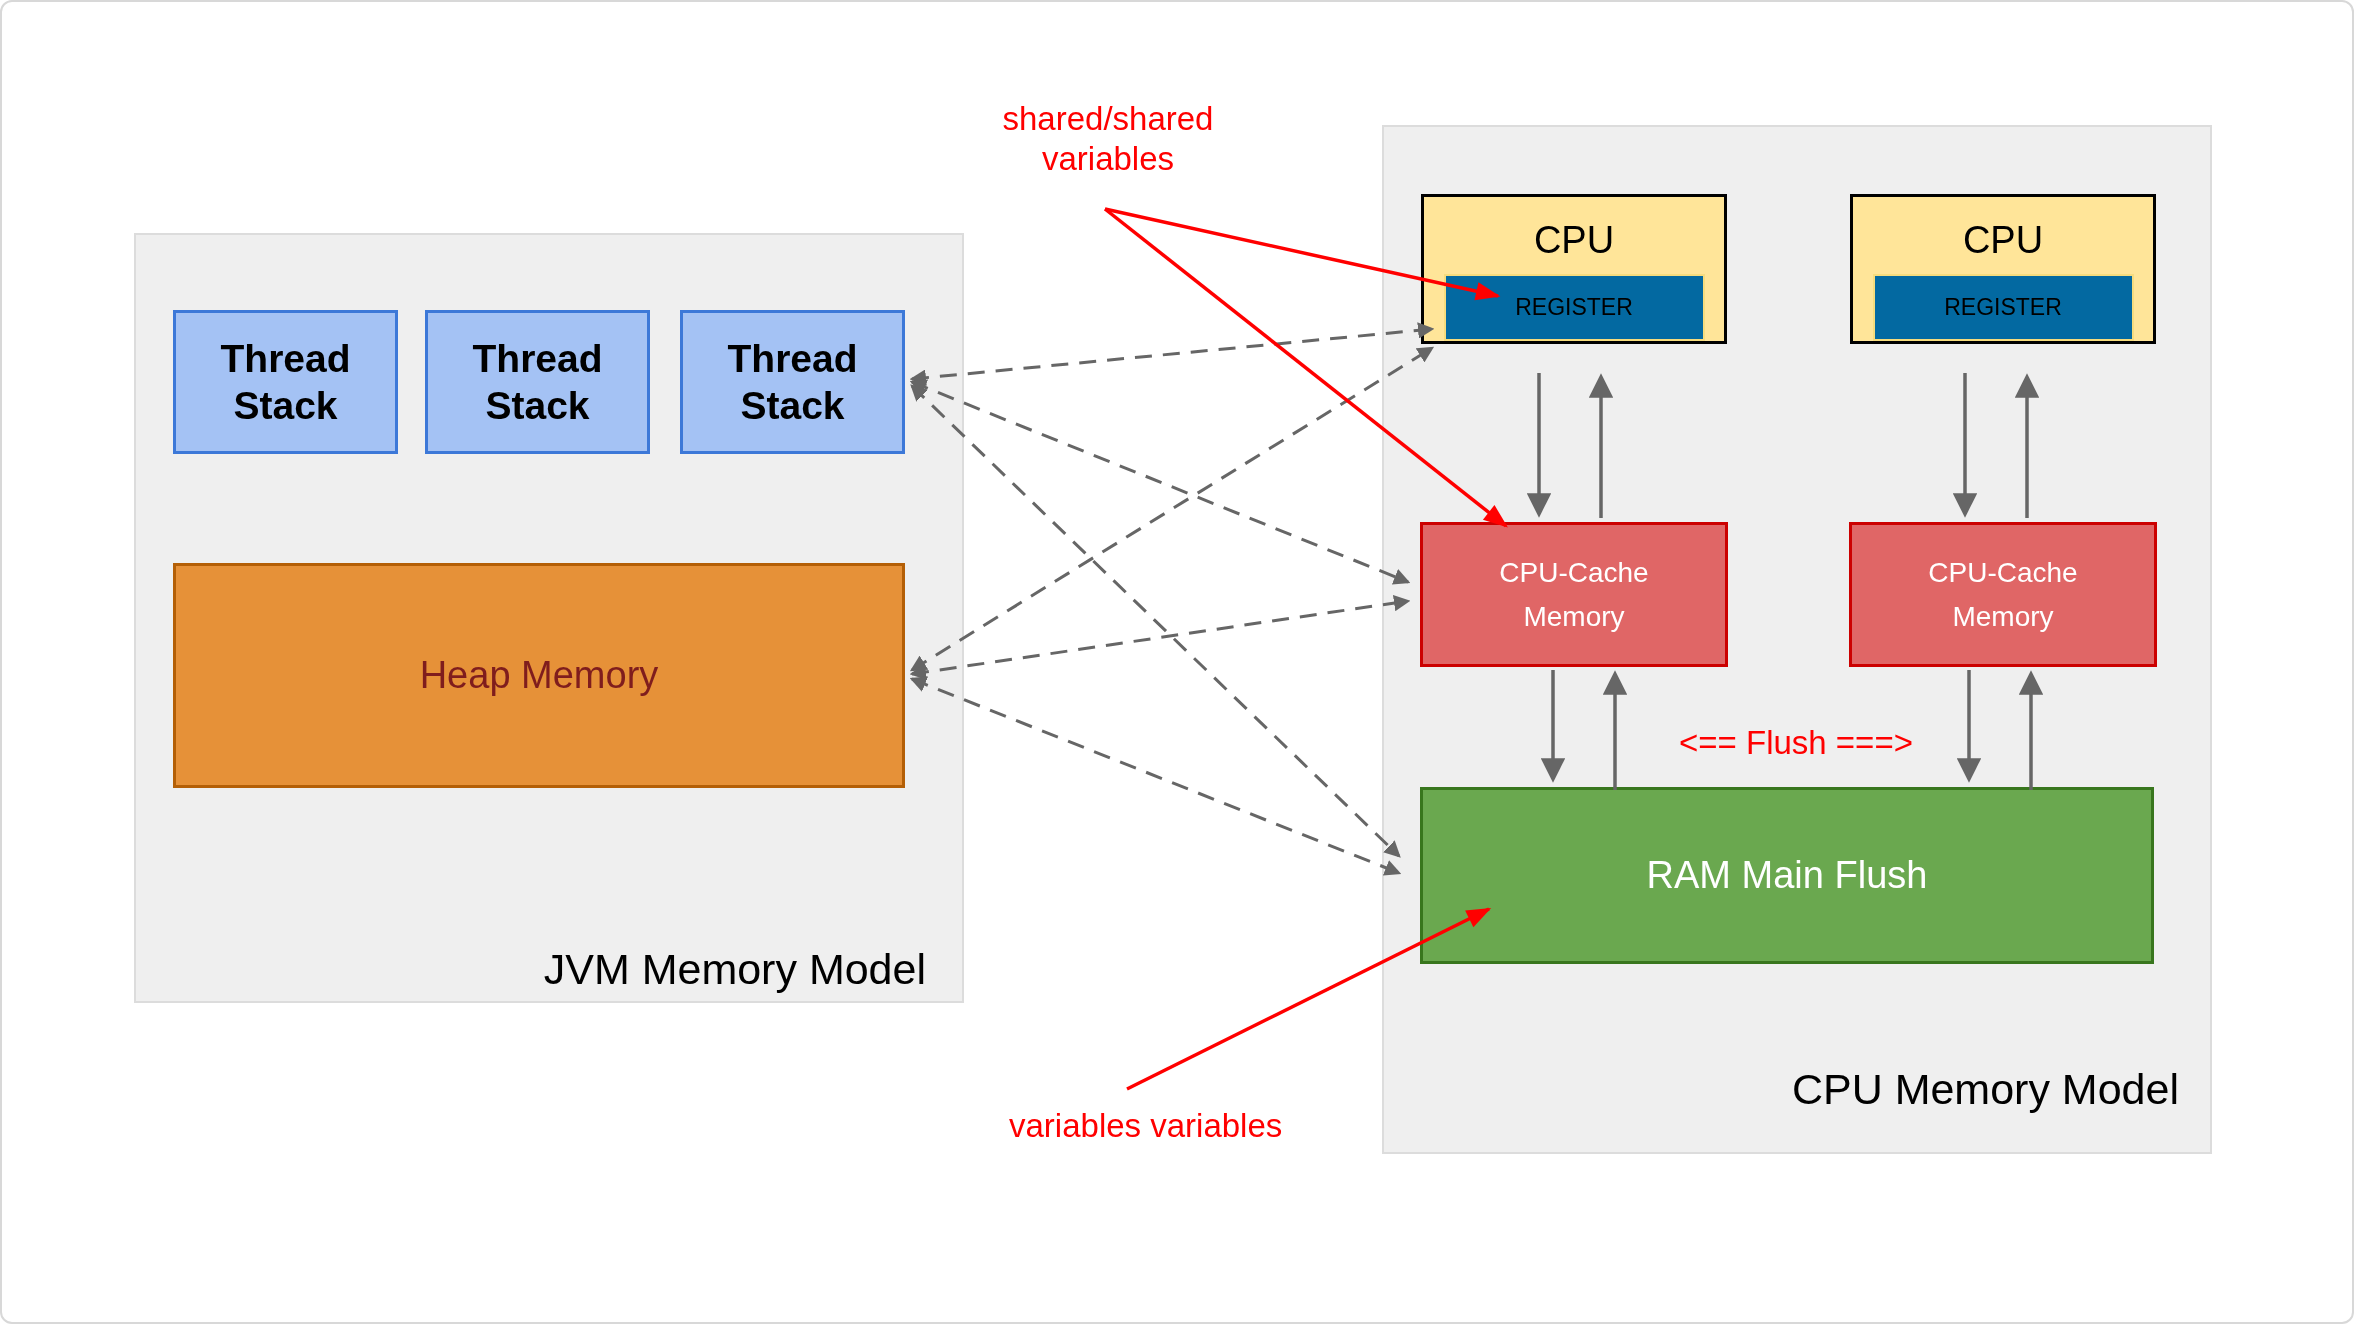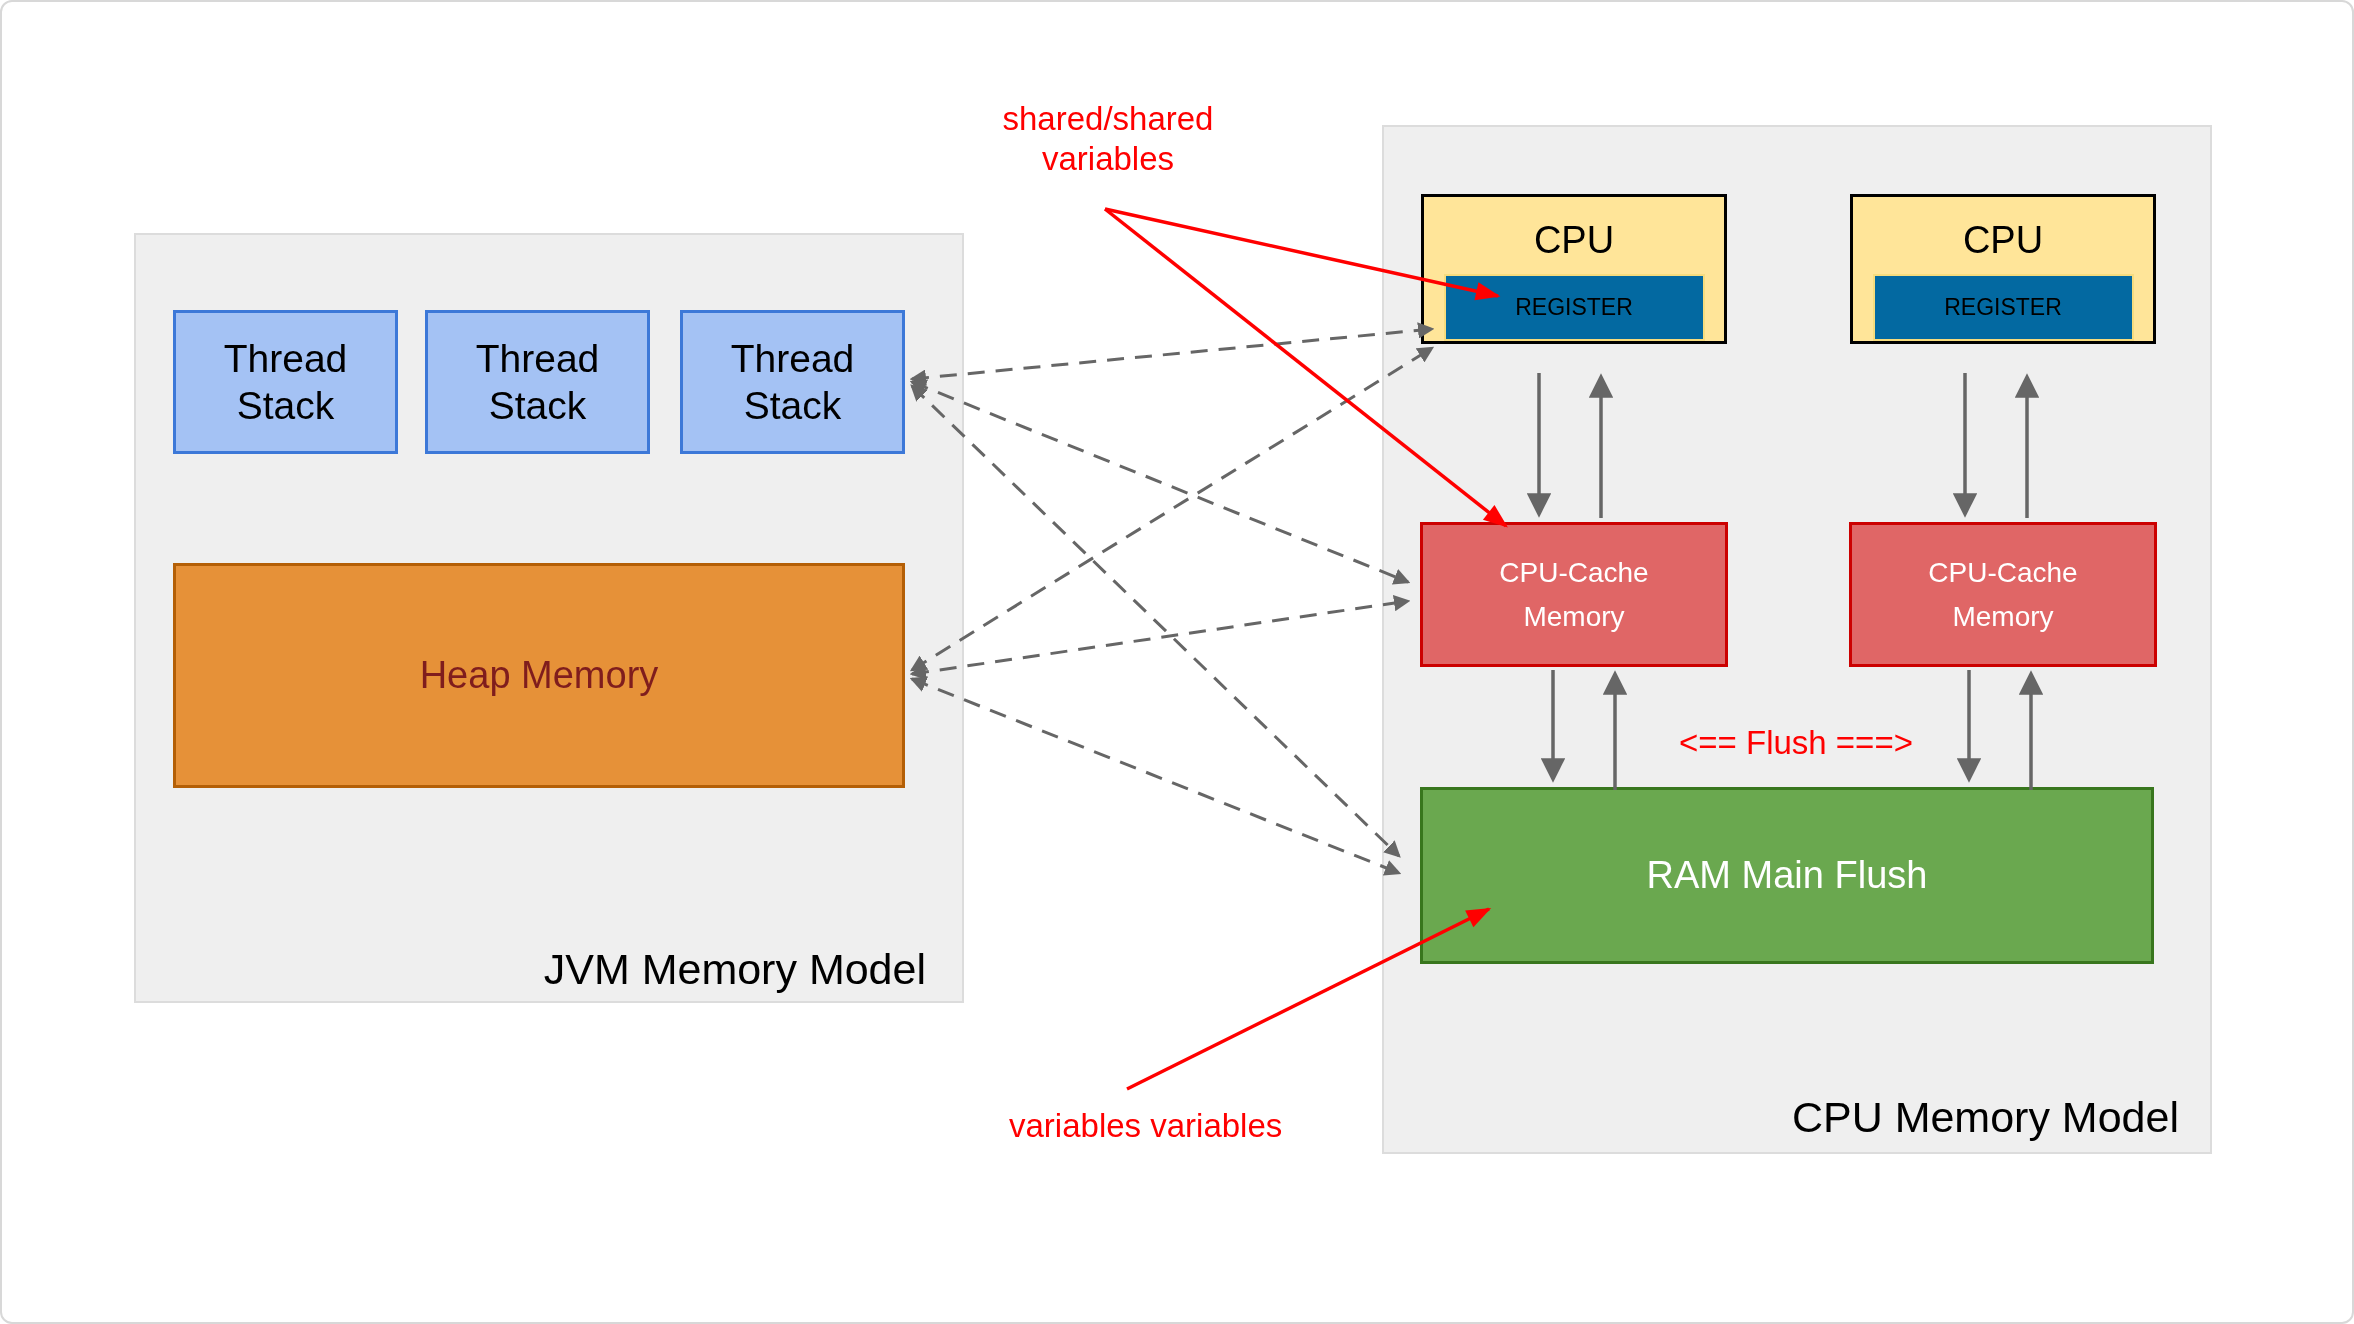--- a/index.html
+++ b/index.html
@@ -28,30 +28,30 @@
   .jvm-section  { left: 132px;  top: 231px; width: 830px; height: 770px; }
   .cpu-section  { left: 1380px; top: 123px; width: 830px; height: 1029px; }
 
   .section-title {
     color: #000000;
     font-size: 43px;
     text-align: right;
     white-space: nowrap;
   }
   .jvm-title { left: 424px;  top: 916px;  width: 500px; margin-top: 27px; }
-  .cpu-title { left: 1677px; top: 1063px; width: 500px; margin-top: 28px; }
+  .cpu-title { left: 1677px; top: 1063px; width: 500px; }
 
   
   .thread-stack {
     top: 308px; width: 225px; height: 144px;
     background: #a4c2f4;
     border: 3px solid #3c78d8;
     display: flex; align-items: center; justify-content: center;
     text-align: center;
-    font-size: 39px; line-height: 47px; color: #000000;
+    font-size: 39px; line-height: 47px; color: #000000; font-weight: bold;
   }
   .thread-stack .wrap { width: 150px; }
   .ts1 { left: 171px; } .ts2 { left: 423px; } .ts3 { left: 678px; }
 
   .heap {
     left: 171px; top: 561px; width: 732px; height: 225px;
     background: #e69138;
     border: 3px solid #b45f06;
     display: flex; align-items: center; justify-content: center;
     color: #7f1d1d; font-size: 38px;

